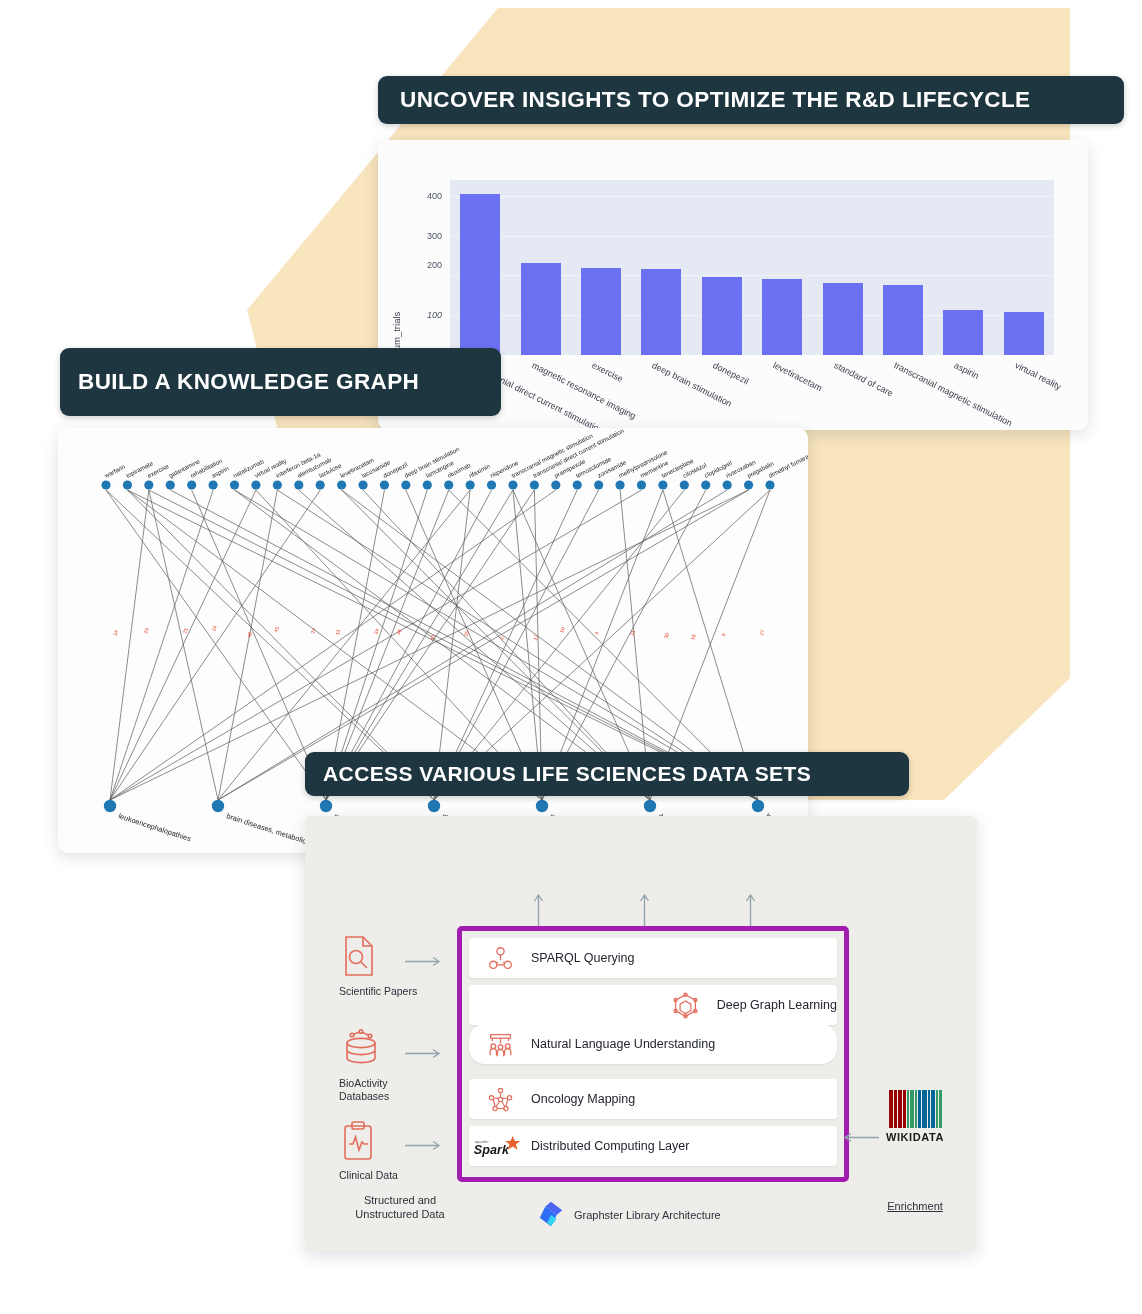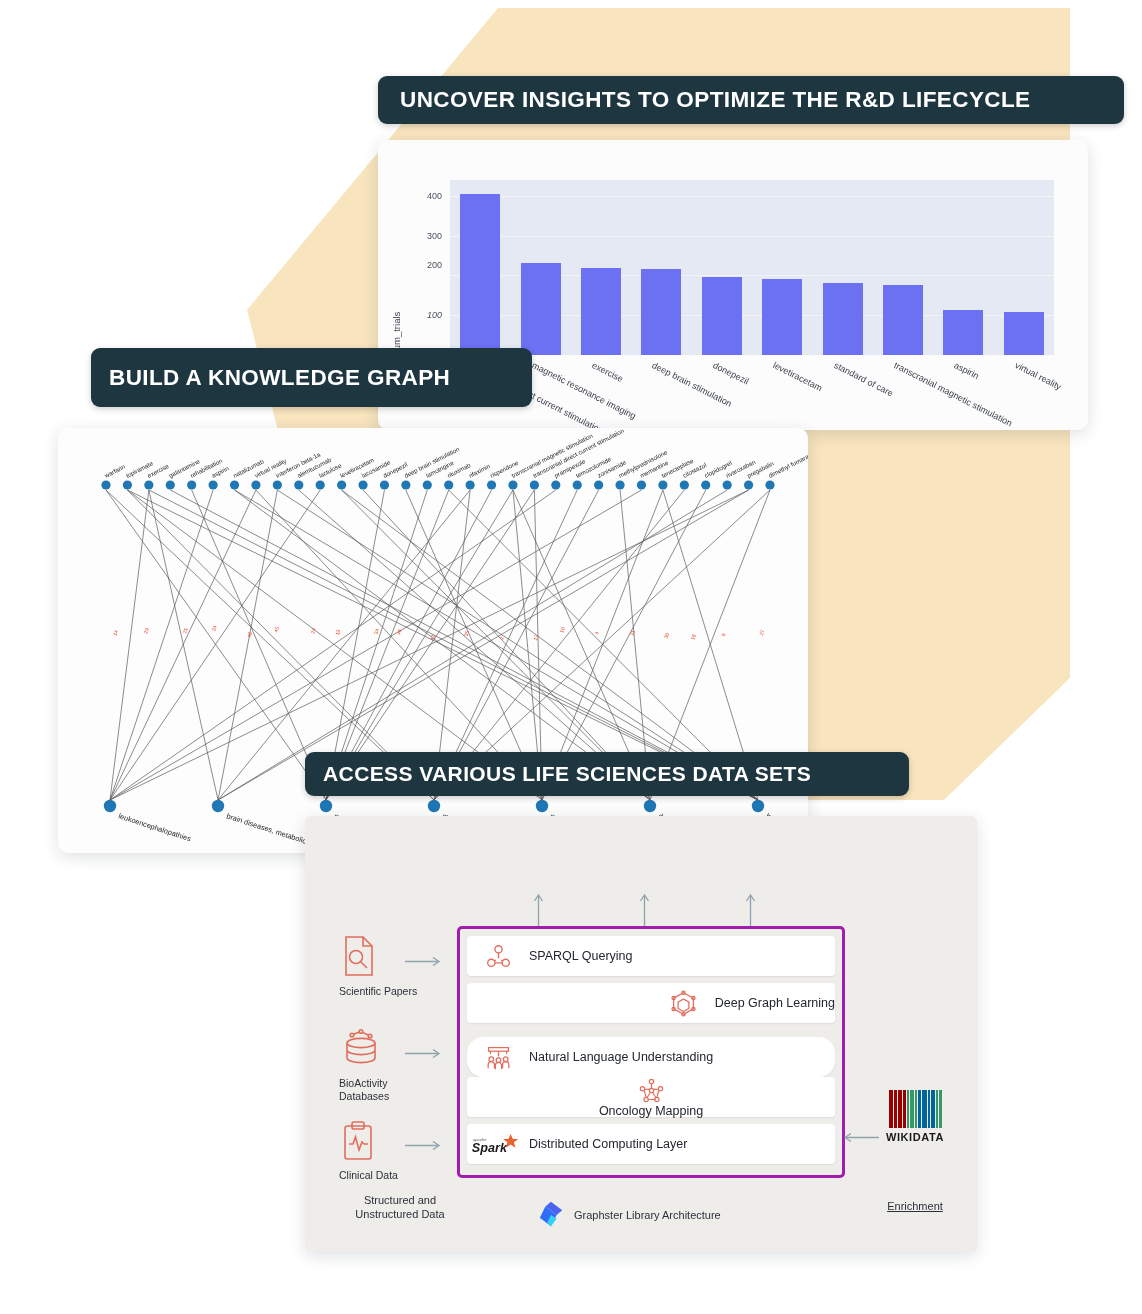--- a/index.html
+++ b/index.html
@@ -7,21 +7,21 @@
        font-family:"Liberation Sans","DejaVu Sans",sans-serif;}
 
   
   .banner{position:absolute;background:#1d3640;border-radius:9px;color:#fff;
      display:flex;align-items:center;z-index:40;
      box-shadow:0 2px 6px rgba(0,0,0,.20);}
   .banner span{font-weight:700;letter-spacing:.4px;line-height:1.22;}
 
   #banner-rd{left:378px;top:76px;width:702px;height:48px;padding:0 22px;}
   #banner-rd span{font-size:22.5px;}
-  #banner-kg{left:60px;top:348px;width:405px;height:59px;padding:0 18px;margin-left:31px;}
+  #banner-kg{left:60px;top:348px;width:405px;height:68px;padding:0 18px;}
   #banner-kg span{font-size:22.5px;display:block;}
   #banner-ds{left:305px;top:752px;width:568px;height:44px;padding:0 18px;}
   #banner-ds span{font-size:21px;}
 
   
   .card{position:absolute;background:#fcfcfd;border-radius:10px;
         box-shadow:0 4px 16px rgba(30,40,60,.14);}
 
   
   #chart-card{left:378px;top:140px;width:710px;height:290px;z-index:20;}
@@ -51,21 +51,21 @@
   #arch-card{left:305px;top:816px;width:672px;height:436px;z-index:35;
      background:#eeedea;border-radius:6px;}
   #kga-bar{position:absolute;left:148px;top:32px;width:382px;height:40px;
      background:#6d8f9d;border-radius:3px;display:flex;align-items:center;}
   #kga-bar .kga-txt{color:#fff;font-size:13px;margin-left:63px;}
   .up-arrow{position:absolute;width:11px;height:42px;}
   .srcgroup{position:absolute;width:92px;text-align:left;}
   .srcgroup .slabel{font-size:10.5px;color:#2c3038;line-height:1.22;margin-top:3px;}
   .arrowR{position:absolute;width:38px;height:11px;}
   #rowbox{position:absolute;left:152px;top:110px;width:382px;height:246px;
-     border:3px solid #a21caf;border-radius:5px;background:#eeedea;}
+     border:5px solid #a21caf;border-radius:5px;background:#eeedea;}
   .srow{position:absolute;left:7px;width:368px;height:40px;background:#fff;
      border-radius:4px;display:flex;align-items:center;
      box-shadow:0 1px 2px rgba(0,0,0,.07);}
   .srow .sicon{width:62px;display:flex;justify-content:center;align-items:center;}
   .srow .stxt{font-size:12.5px;color:#22262e;}
   #wikibox{position:absolute;left:568px;top:274px;width:84px;text-align:center;}
   #wikibars{height:38px;display:flex;gap:1px;justify-content:center;align-items:flex-end;}
   #wikibars i{display:block;width:4px;height:38px;}
   #wikitxt{font-size:11px;font-weight:700;color:#1a1a1a;letter-spacing:.6px;margin-top:3px;}
   .footlab{position:absolute;font-size:11px;color:#2c3038;line-height:1.25;}
@@ -390,37 +390,37 @@
             <circle cx="26" cy="9" r="1.8"></circle>
           <circle cx="26" cy="21" r="1.8"></circle>
             <circle cx="15" cy="27" r="1.8"></circle>
           <circle cx="4" cy="21" r="1.8"></circle>
             <circle cx="4" cy="9" r="1.8"></circle>
         </svg>
       </span>
       <span class="stxt">Deep Graph Learning</span>
     </div>
 
-    <div class="srow" style="top:108px;border-radius:16px;">
+    <div class="srow" style="top:93px;border-radius:16px;">
       <span class="sicon">
         <svg width="27" height="27" viewBox="0 0 30 30" fill="none" stroke="#e26d5c" stroke-width="1.4">
           <rect x="4" y="4" width="22" height="4"></rect>
             <path d="M6 8v3M24 8v3M15 8v6"></path>
           <circle cx="7" cy="17" r="2.6"></circle>
             <path d="M3.5 27v-4a3.5 3.5 0 017 0v4"></path>
           <circle cx="15" cy="18" r="2.6"></circle>
             <path d="M11.5 28v-4a3.5 3.5 0 017 0v4"></path>
           <circle cx="23" cy="17" r="2.6"></circle>
             <path d="M19.5 27v-4a3.5 3.5 0 017 0v4"></path>
         </svg>
       </span>
       <span class="stxt">Natural Language Understanding</span>
     </div>
 
-    <div class="srow" style="top:148px;flex-direction:column;">
+    <div class="srow" style="top:148px;">
       <span class="sicon">
         <svg width="27" height="27" viewBox="0 0 30 30" fill="none" stroke="#e26d5c" stroke-width="1.3">
           <circle cx="15" cy="5" r="2.4"></circle>
             <circle cx="5" cy="13" r="2.4"></circle>
           <circle cx="25" cy="13" r="2.4"></circle>
             <circle cx="9" cy="25" r="2.4"></circle>
           <circle cx="21" cy="25" r="2.4"></circle>
             <circle cx="15" cy="15" r="2.4"></circle>
           <path d="M15 7.4v5.2M13 13.8 7 13.6M17 13.8 23 13.6M13.8 17 10.2 22.8M16.2 17 19.8 22.8M7 15l2 8M23 15l-2 8M11.4 25h8.2"></path>
         </svg>

